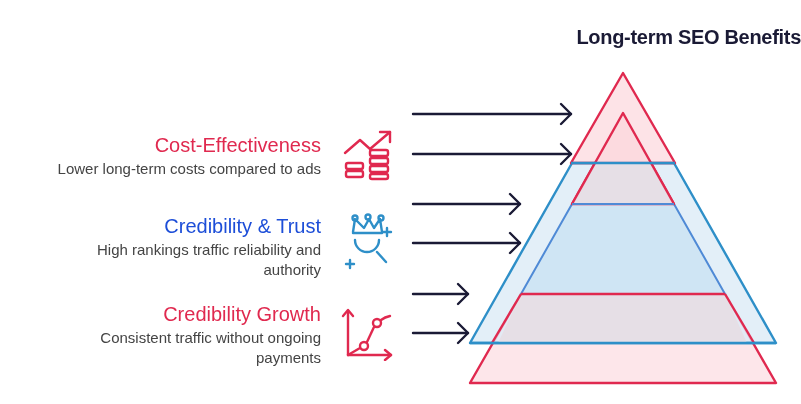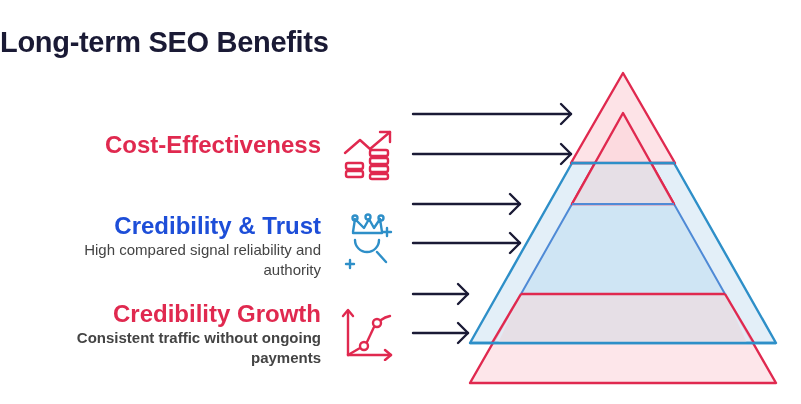--- a/index.html
+++ b/index.html
@@ -1,40 +1,41 @@
 <!DOCTYPE html>
 <html><head>
 <meta charset="utf-8">
 <style>
   html, body { margin: 0; padding: 0; background: #ffffff; }
   body { width: 801px; height: 404px; position: relative; overflow: hidden; font-family: "Liberation Sans", sans-serif; }
-  .title { position: absolute; left: 0; top: 26px; width: 801px; text-align: left; font-size: 29px; font-weight: bold; color: #1a1a35; letter-spacing: -0.3px; }
+  .title { position: absolute; left: 0; top: 26px; width: 801px; text-align: right; font-size: 20px; font-weight: bold; color: #1a1a35; letter-spacing: -0.3px; }
   .item { position: absolute; right: 480px; text-align: right; width: 320px; }
-  .item-title { font-size: 24px; font-weight: bold; line-height: 22px; }
+  .item-title { font-size: 20px; font-weight: normal; line-height: 22px; }
   .item-desc { font-size: 15px; color: #444444; line-height: 20px; margin-top: 3px; }
   .icon { position: absolute; }
   svg.diagram { position: absolute; left: 0; top: 0; }
 </style>
 </head>
 <body>
 
 <div class="title">Long-term SEO Benefits</div>
 
 <div class="item" style="top:134px;">
   <div class="item-title" style="color:#e0294f;">Cost-Effectiveness</div>
+  <div class="item-desc">Lower long-term costs compared to ads</div>
 </div>
 
 <div class="item" style="top:215px;">
   <div class="item-title" style="color:#1d4ed8;">Credibility &amp; Trust</div>
-  <div class="item-desc" style="width:260px; margin-left:60px;">High compared signal reliability and authority</div>
+  <div class="item-desc" style="width:260px; margin-left:60px;">High rankings traffic reliability and authority</div>
 </div>
 
 <div class="item" style="top:303px;">
   <div class="item-title" style="color:#e0294f;">Credibility Growth</div>
-  <div class="item-desc" style="width:260px; margin-left:60px;font-weight:bold;">Consistent traffic without ongoing payments</div>
+  <div class="item-desc" style="width:260px; margin-left:60px;">Consistent traffic without ongoing payments</div>
 </div>
 
 <svg class="icon" style="left:340px; top:125px;" width="56" height="58" viewBox="0 0 56 58">
   <g fill="none" stroke="#e0294f" stroke-width="2.4" stroke-linecap="round" stroke-linejoin="round">
     <polyline points="5,28 20,15 30,24 50,7"></polyline>
     <polyline points="40,7 50,7 50,17"></polyline>
     <rect x="6" y="38" width="17" height="6" rx="2"></rect>
     <rect x="6" y="46" width="17" height="6" rx="2"></rect>
     <rect x="30" y="25" width="18" height="6" rx="2"></rect>
     <rect x="30" y="33" width="18" height="6" rx="2"></rect>

